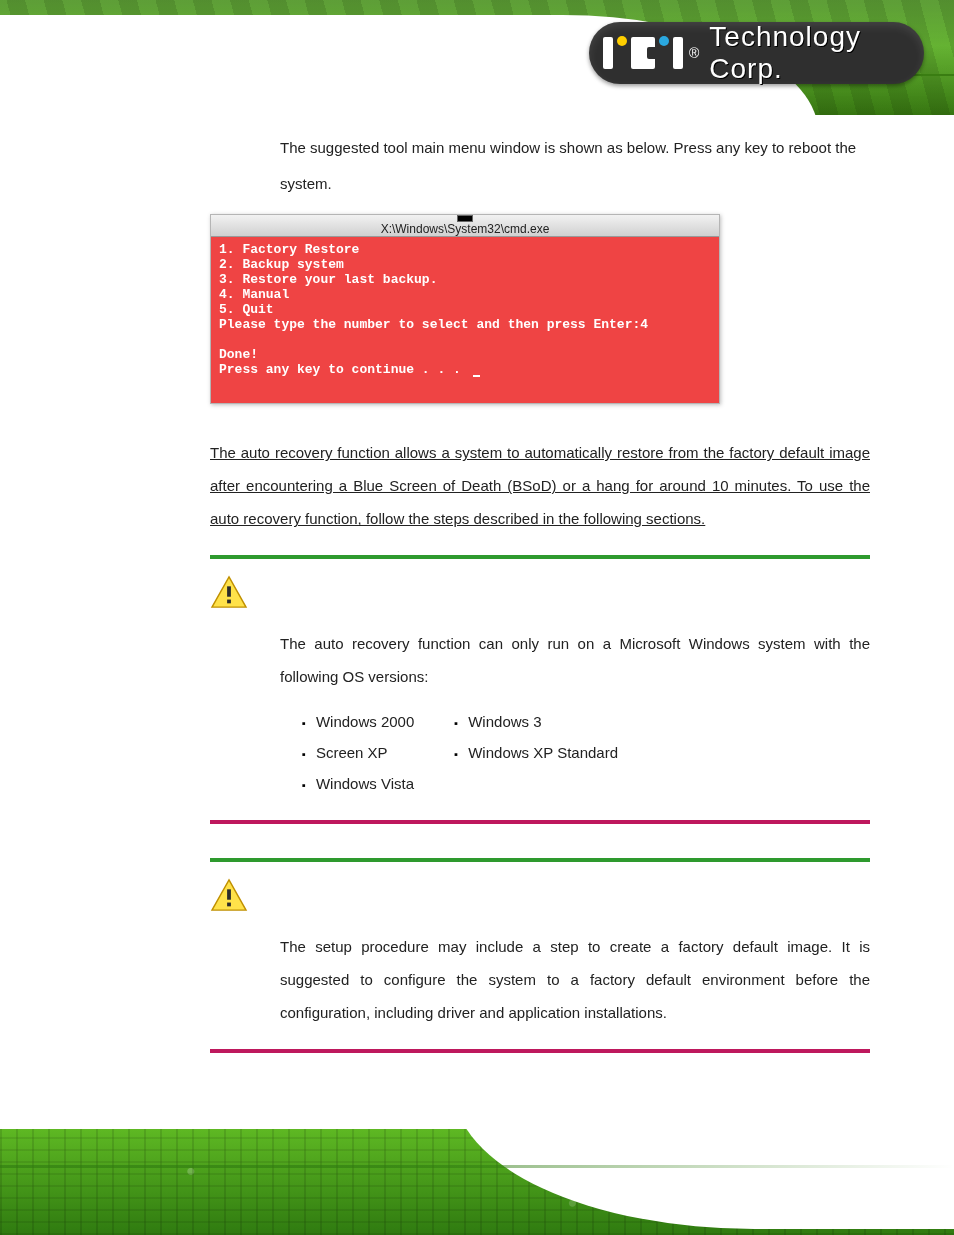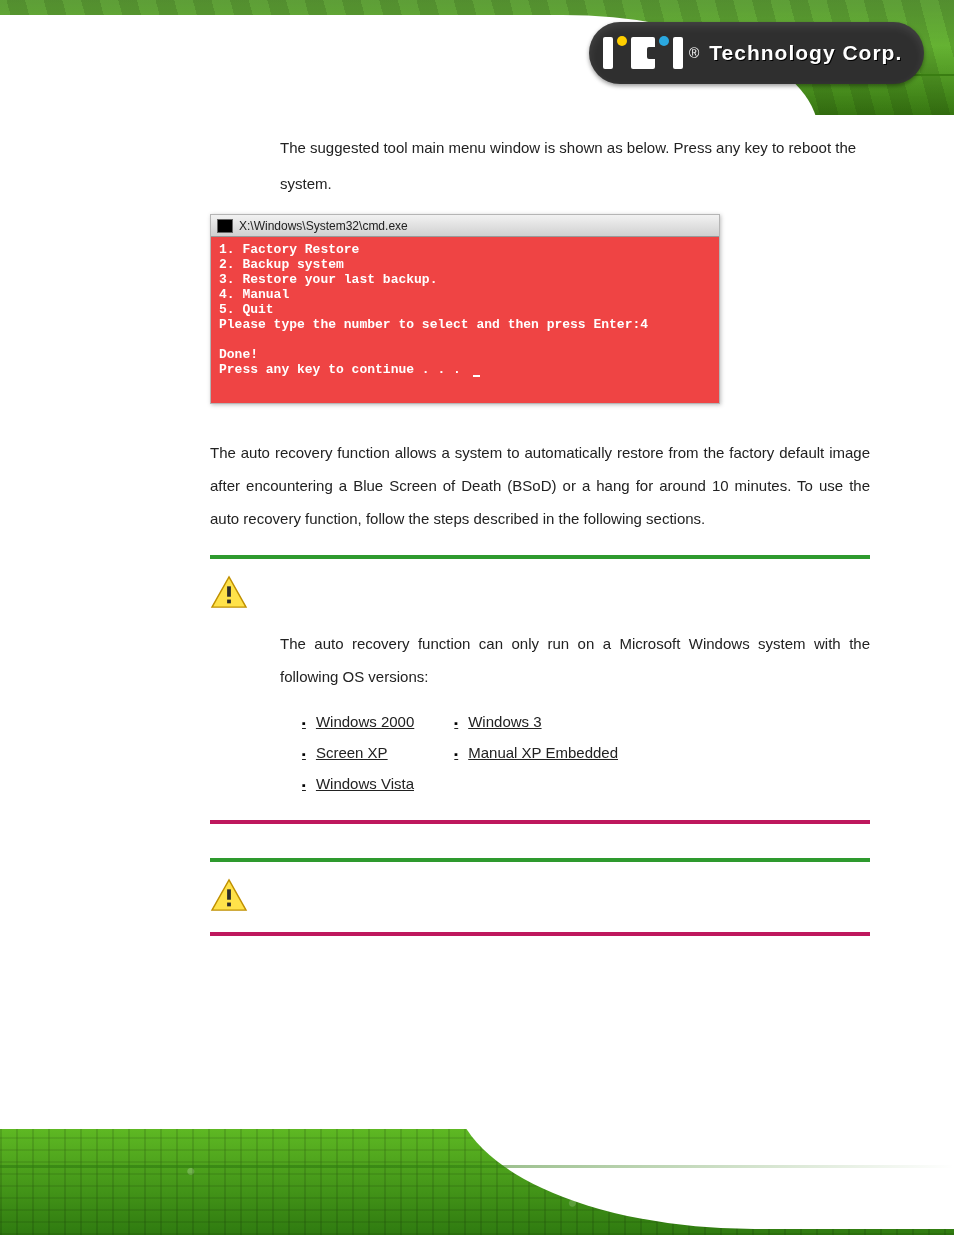--- a/index.html
+++ b/index.html
@@ -30,43 +30,43 @@
     background: #2f2f2f; border-radius: 31px; display: flex; align-items: center;
     box-shadow: inset 0 4px 10px rgba(255,255,255,0.1), 0 2px 4px rgba(0,0,0,0.4);
     padding-left: 14px;
   }
   .logo { display: flex; align-items: center; gap: 2px; color: #fff; font-weight: bold; font-size: 28px; letter-spacing: 1px; }
   .logo-i { display:inline-block; width:10px; height:32px; background:#fff; border-radius:2px; }
   .logo-e { display:inline-block; width:24px; height:32px; background:#fff; border-radius:2px; position:relative; }
   .logo-e::after { content:""; position:absolute; right:-4px; top:10px; width:12px; height:12px; background:#2f2f2f; border-radius:2px 0 0 2px; }
   .logo-dot-y { display:inline-block; width:10px; height:10px; background:#ffcf00; border-radius:50%; margin:0 2px 24px 2px; }
   .logo-dot-b { display:inline-block; width:10px; height:10px; background:#2aa8e0; border-radius:50%; margin:0 2px 24px 2px; }
-  .brand-text { color:#fff; font-size:21px; font-weight:bold; margin-left:10px; text-shadow:1px 1px 0 #000; letter-spacing:1px; }
+  .brand-text { color:#fff; font-size:28px; font-weight:normal; margin-left:10px; text-shadow:1px 1px 0 #000; letter-spacing:1px; }
   .brand-reg { color:#fff; font-size:14px; margin-left:6px; }
 
   
   .content { position: absolute; top: 130px; left: 210px; width: 660px; color:#222; }
   .content p.intro-line { font-size: 15px; line-height: 2.4; }
 
   
   .cmdbox { margin: 12px 0 32px 0; width: 510px; border:1px solid #b5b5b5; box-shadow: 1px 1px 4px rgba(0,0,0,0.25); }
-  .cmdtitle { height:22px; background: linear-gradient(#f2f2f2,#d0d0d0); display:flex; align-items:center; font-size:12px; border-bottom:1px solid #999; }
+  .cmdtitle { height:22px; background: linear-gradient(#f2f2f2,#d0d0d0); display:flex; align-items:center; font-size:12px; border-bottom:1px solid #999;flex-direction:column; }
   .cmdicon { width:16px; height:14px; margin:0 6px; border:1px solid #666; background:#000; display:inline-block; }
   .cmdbody { background:#ef4444; color:#fff; font-family: "Courier New", monospace; font-size:13px; font-weight:bold; padding:6px 8px 26px 8px; white-space:pre; line-height:1.15; }
   .cursor { display:inline-block; width:7px; height:2px; background:#fff; margin-left:4px; vertical-align:bottom; }
 
-  .body-para { font-size:15px; line-height:2.2; text-align:justify; margin-bottom:20px; }
+  .body-para { font-size:15px; line-height:2.2; text-align:justify; margin-bottom:20px;text-decoration:underline; }
 
   .callout { border-top:4px solid #2e9a2e; border-bottom:4px solid #be185d; padding:16px 0 20px 0; margin-bottom:34px; }
   .warn-icon { width:38px; height:34px; }
   .warn-icon svg { width:100%; height:100%; }
   .callout-text { margin:18px 0 0 70px; font-size:15px; line-height:2.2; text-align:justify; }
   .os-cols { display:flex; gap:40px; margin:14px 0 0 22px; font-size:15px; }
   .os-cols ul { list-style:none; }
-  .os-cols li { line-height:2.05;text-decoration:underline; }
+  .os-cols li { line-height:2.05; }
   .os-cols li::before { content:"▪"; font-size:11px; margin-right:10px; color:#000; }
 
   
   .footer {
     position:absolute; left:0; right:0; bottom:0; height:106px;
     background: linear-gradient(to bottom, #5eb823, #2f7a10);
     overflow:hidden;
   }
   .footer::before {
     content:""; position:absolute; inset:0;
@@ -131,34 +131,35 @@
     <div class="callout-text">
       <span>The auto recovery function can only run on a Microsoft Windows system with the following OS versions:</span>
       <div class="os-cols">
         <ul>
           <li>Windows 2000</li>
           <li>Screen XP</li>
           <li>Windows Vista</li>
         </ul>
         <ul>
           <li>Windows 3</li>
-          <li>Manual XP Embedded</li>
+          <li>Windows XP Standard</li>
         </ul>
       </div>
     </div>
   </div>
 
   <div class="callout">
     <div class="warn-icon">
       <svg viewBox="0 0 40 36">
         <polygon points="20,2 38,34 2,34" fill="#ffe24a" stroke="#c09000" stroke-width="1.5"></polygon>
         <rect x="18" y="12" width="4" height="11" fill="#2b2b2b"></rect>
         <rect x="18" y="26" width="4" height="4" fill="#2b2b2b"></rect>
       </svg>
     </div>
+    <div class="callout-text">The setup procedure may include a step to create a factory default image. It is suggested to configure the system to a factory default environment before the configuration, including driver and application installations.</div>
   </div>
 
 </div>
 
 <div class="footer">
   <div class="footer-curve"></div>
   <div class="footer-rail"></div>
 </div>
 
 </body></html>

